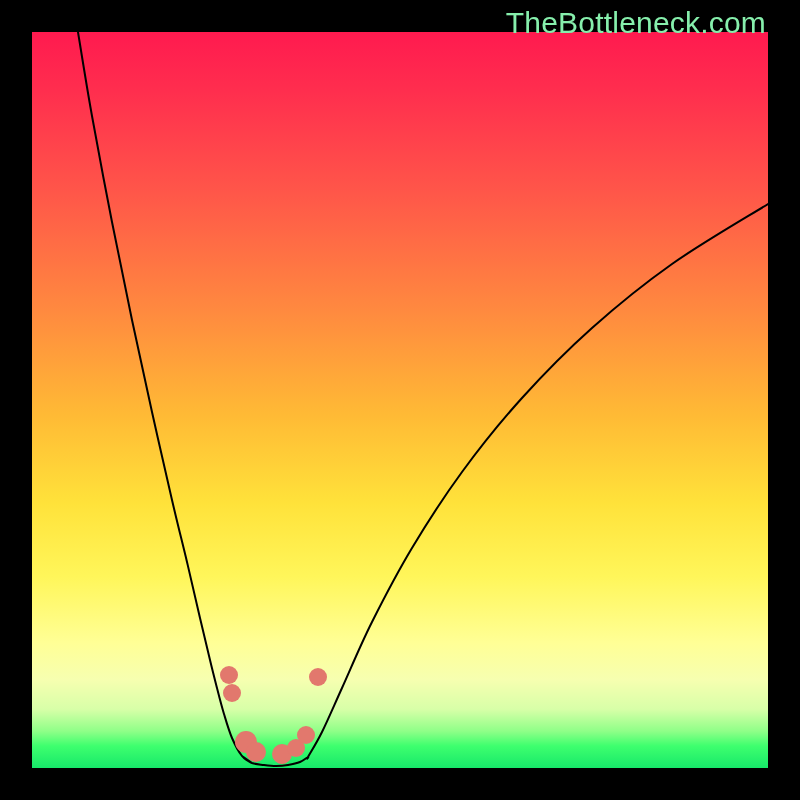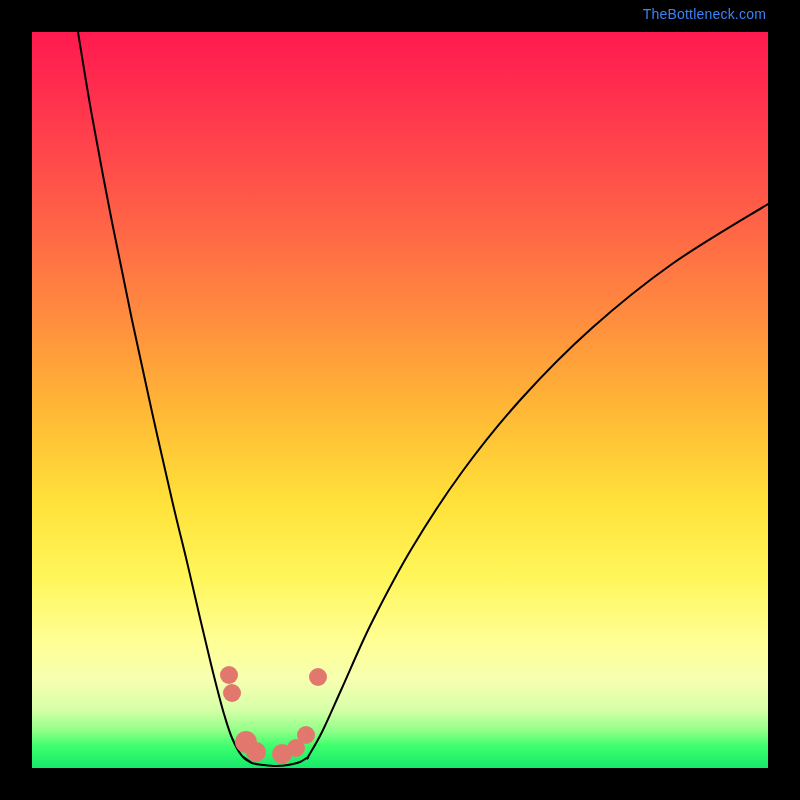--- a/index.html
+++ b/index.html
@@ -39,22 +39,22 @@
       #8fff88 95%,
       #3eff6e 97%,
       #17e86a 100%
     );
     overflow: hidden;
   }
   .watermark {
     position: absolute;
     top: 6px;
     right: 34px;
-    color: #3b82f6;
-    font-size: 14px;
+    color: #86efac;
+    font-size: 30px;
     font-weight: 400;
     letter-spacing: 0.2px;
     z-index: 5;
   }
   svg.curve {
     position: absolute;
     left: 0;
     top: 0;
     width: 736px;
     height: 736px;

